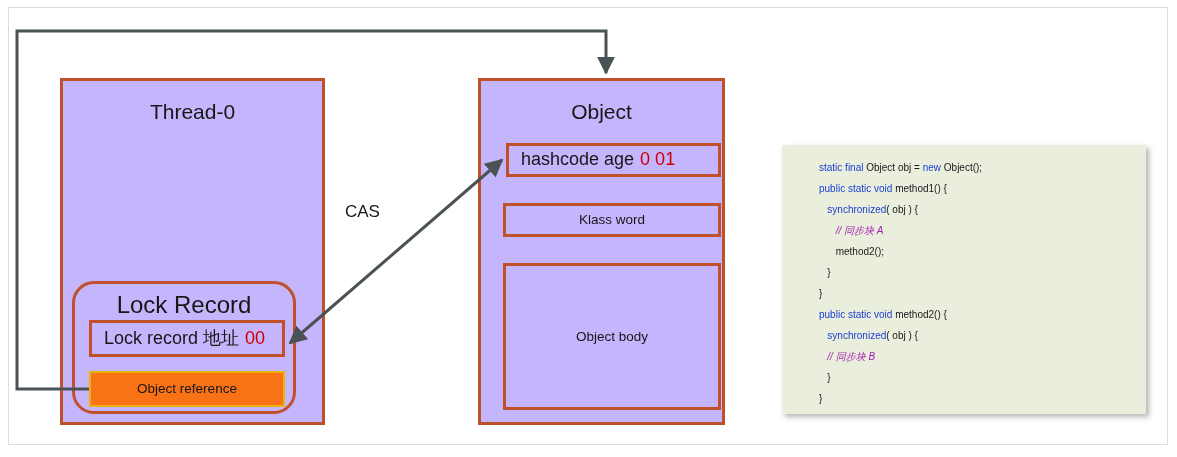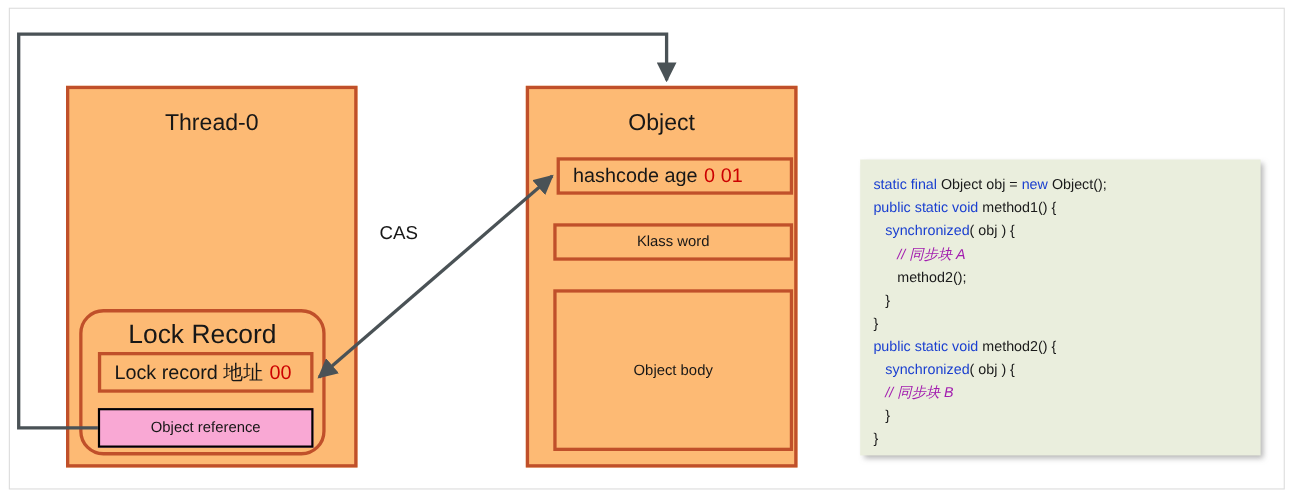--- a/index.html
+++ b/index.html
@@ -30,28 +30,28 @@
     background: #ffffff;
     border: 1px solid #dcdcdc;
     box-sizing: border-box;
   }
 
   
   .rbox {
     position: absolute;
     box-sizing: border-box;
     border: 3px solid #c0502a;
-    background: #fdba74;
+    background: #c4b5fd;
     text-decoration: underline;
   }
   .rbox-thin {
     position: absolute;
     box-sizing: border-box;
-    border: 2px solid #000000;
-    background: #f9a8d4;
+    border: 2px solid #eab308;
+    background: #f97316;
   }
   .rounded {
     border-radius: 22px;
   }
 
   .box-title {
     position: absolute;
     left: 0;
     width: 100%;
     text-align: center;
@@ -112,25 +112,26 @@
     width: 364px;
     height: 269px;
     background: #eaeedd;
     box-shadow: 3px 3px 5px rgba(120,120,120,0.55);
     box-sizing: border-box;
     padding: 12px 0 0 12px;
     overflow: hidden;
   }
   .code-line {
     font-family: "Liberation Sans", sans-serif;
-    font-size: 13px;
+    font-size: 10px;
     line-height: 21px;
     height: 21px;
     color: #1a1a1a;
     white-space: pre;
+    margin-left: 25px;
   }
   .kw {
     color: #1a3fd0;
   }
   .cmt {
     color: #a21caf;
     font-style: italic;
   }
 </style>
 </head>

